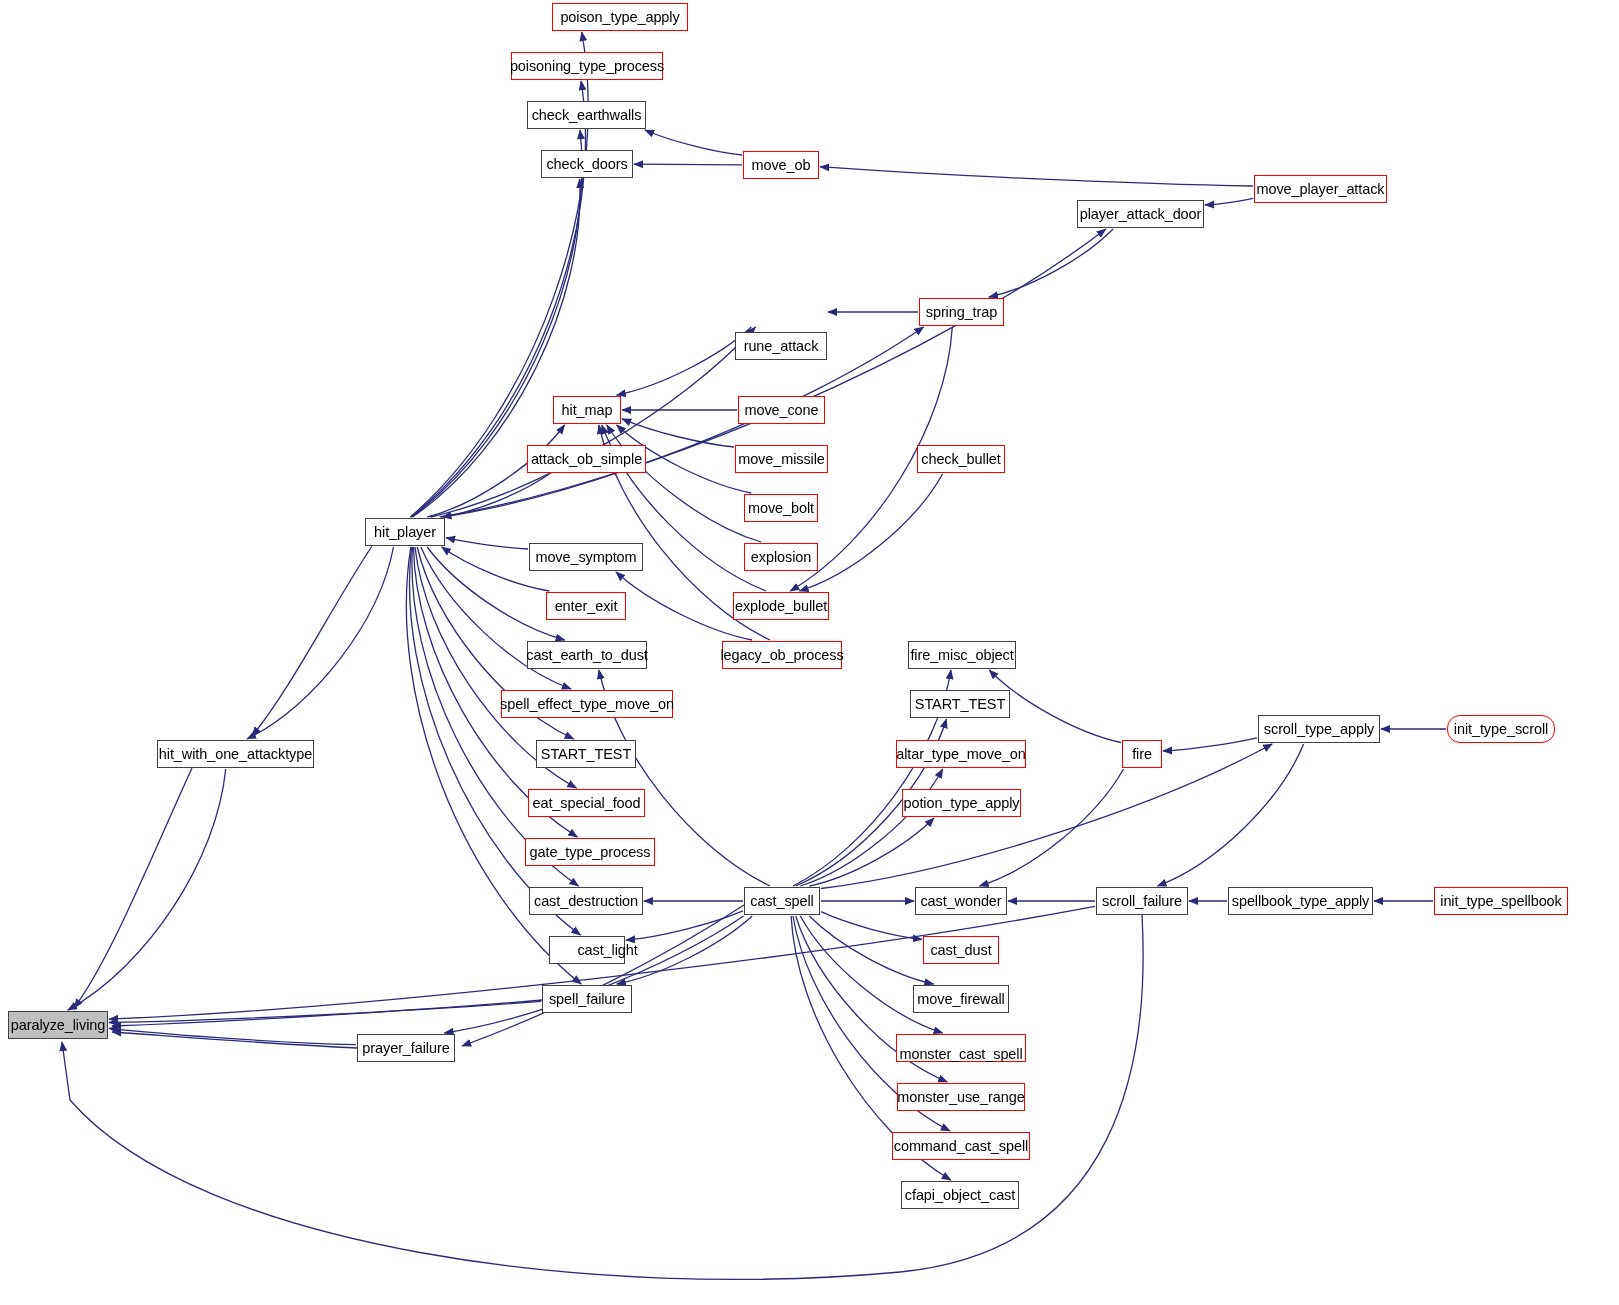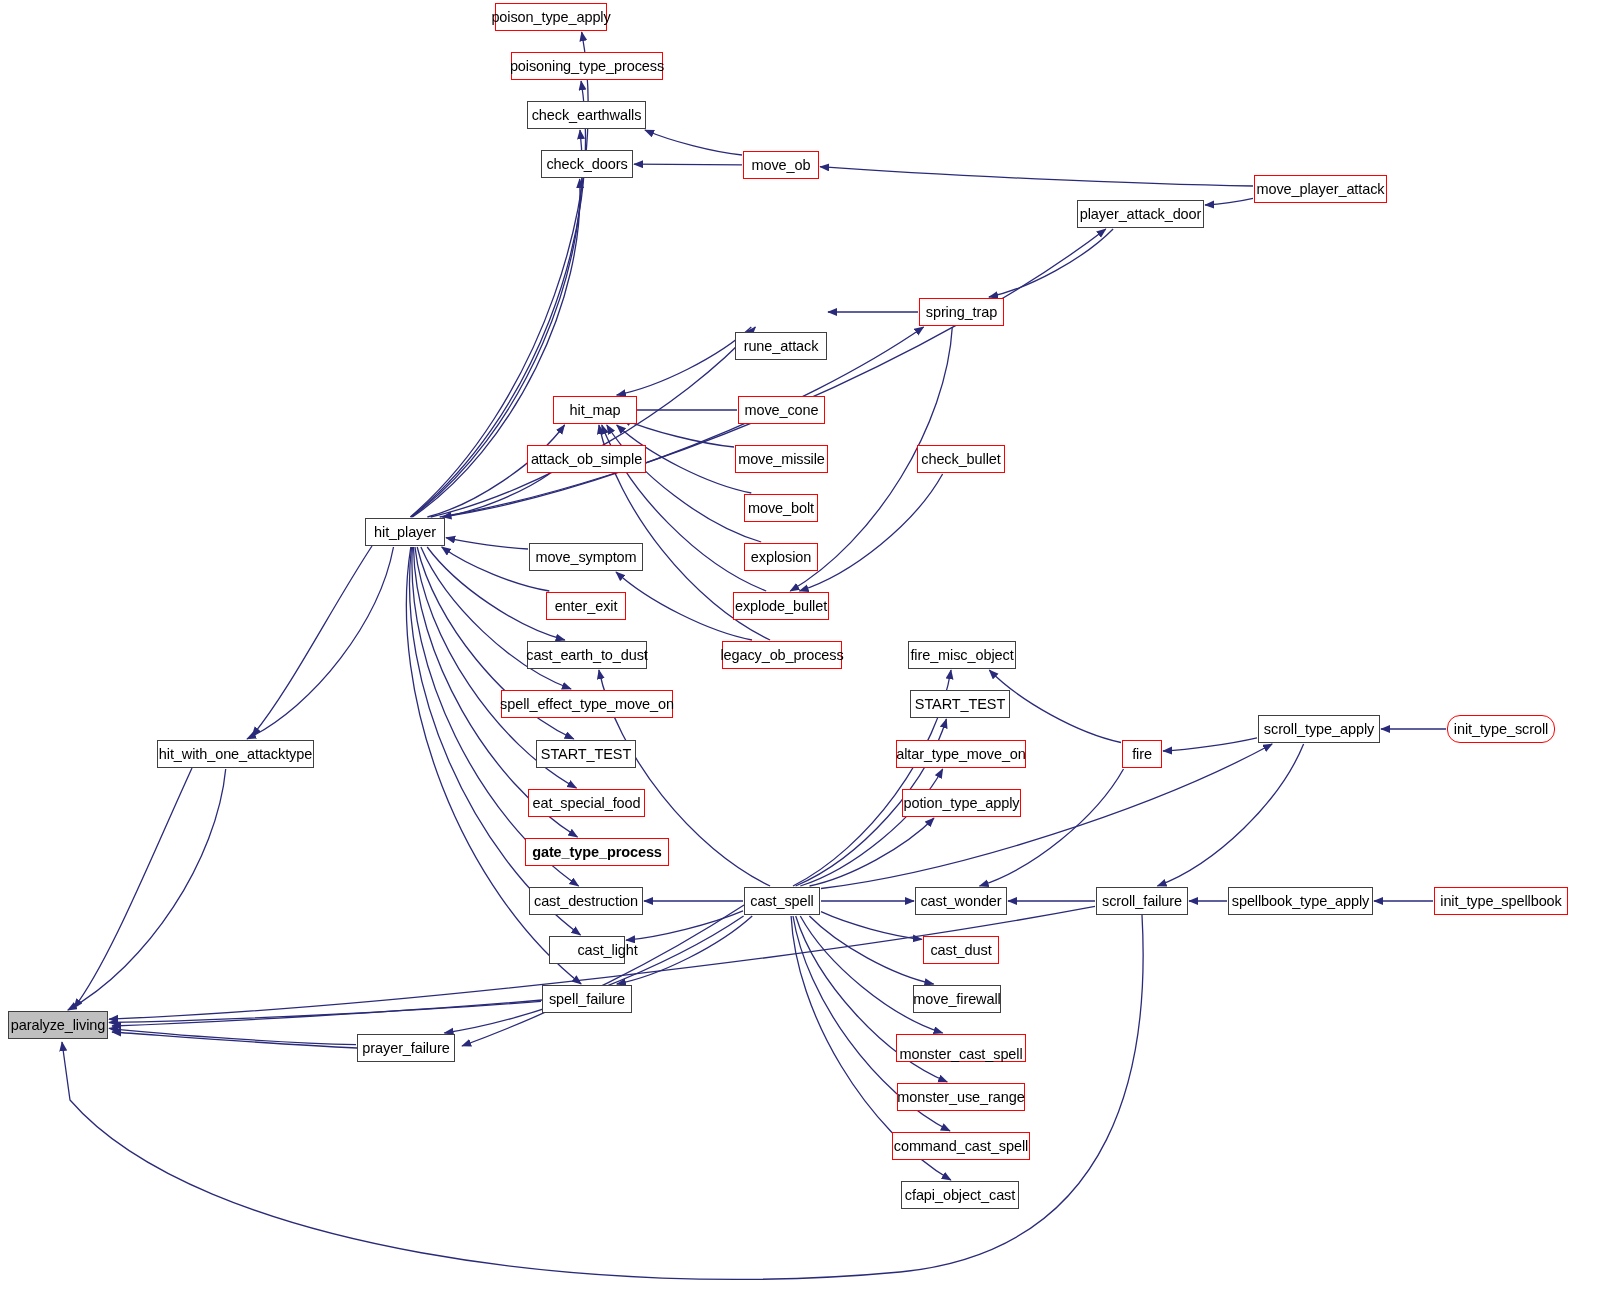--- a/index.html
+++ b/index.html
@@ -101,21 +101,21 @@
         <path d="M1095.0,906.4 C821.2,957.7 387.3,1007.3 109.0,1019.2 0" marker-end="url(#ah)"></path>
         <path d="M1142,915 C1150,1060 1120,1250 900,1272 C600,1300 200,1250 70,1100 L62,1042" marker-end="url(#ah)"></path>
         <path d="M744,905 C660,960 560,1010 462,1046" marker-end="url(#ah)"></path>
         <path d="M372,546 C330,610 290,690 252,736" marker-end="url(#ah)"></path>
         <path d="M192,768 C150,860 110,960 74,1008" marker-end="url(#ah)"></path>
         <path d="M542,1000 C400,1012 220,1022 112,1026" marker-end="url(#ah)"></path>
         <path d="M357,1048 C270,1044 170,1036 112,1032" marker-end="url(#ah)"></path>
       </g>
   </svg>
   <div id="node-layer">
-      <div class="node red" style="left: 495px; top: 3px; width: 112px; height: 28px; justify-content: center;">
+      <div class="node red" style="left: 552px; top: 3px; width: 136px; height: 28px; justify-content: center;">
         <span class="lbl">poison_type_apply</span>
       </div>
       <div class="node red" style="left: 511px; top: 52px; width: 152px; height: 28px;">
         <span class="lbl">poisoning_type_process</span>
       </div>
       <div class="node black" style="left: 527px; top: 101px; width: 119px; height: 28px;">
         <span class="lbl">check_earthwalls</span>
       </div>
       <div class="node black" style="left: 541px; top: 150px; width: 92px; height: 28px;">
         <span class="lbl">check_doors</span>
@@ -128,21 +128,21 @@
       </div>
       <div class="node black" style="left: 1077px; top: 200px; width: 127px; height: 28px;">
         <span class="lbl">player_attack_door</span>
       </div>
       <div class="node black" style="left: 735px; top: 310px; width: 92px; height: 28px; margin-top: 22px;">
         <span class="lbl">rune_attack</span>
       </div>
       <div class="node red" style="left: 919px; top: 298px; width: 85px; height: 28px;">
         <span class="lbl">spring_trap</span>
       </div>
-      <div class="node red" style="left: 553px; top: 396px; width: 84px; height: 28px;">
+      <div class="node red" style="left: 553px; top: 396px; width: 68px; height: 28px;">
         <span class="lbl">hit_map</span>
       </div>
       <div class="node red" style="left: 738px; top: 396px; width: 87px; height: 28px;">
         <span class="lbl">move_cone</span>
       </div>
       <div class="node red" style="left: 735px; top: 445px; width: 93px; height: 28px;">
         <span class="lbl">move_missile</span>
       </div>
       <div class="node red" style="left: 917px; top: 445px; width: 88px; height: 28px;">
         <span class="lbl">check_bullet</span>
@@ -200,21 +200,21 @@
       </div>
       <div class="node red" style="left: 896px; top: 740px; width: 130px; height: 28px;">
         <span class="lbl">altar_type_move_on</span>
       </div>
       <div class="node red" style="left: 528px; top: 789px; width: 117px; height: 28px;">
         <span class="lbl">eat_special_food</span>
       </div>
       <div class="node red" style="left: 902px; top: 789px; width: 119px; height: 28px;">
         <span class="lbl">potion_type_apply</span>
       </div>
-      <div class="node red" style="left: 525px; top: 838px; width: 144px; height: 28px; font-weight: bold;">
+      <div class="node red" style="left: 525px; top: 838px; width: 130px; height: 28px;">
         <span class="lbl">gate_type_process</span>
       </div>
       <div class="node black" style="left: 529px; top: 887px; width: 114px; height: 28px;">
         <span class="lbl">cast_destruction</span>
       </div>
       <div class="node black" style="left: 744px; top: 887px; width: 76px; height: 28px;">
         <span class="lbl">cast_spell</span>
       </div>
       <div class="node black" style="left: 915px; top: 887px; width: 92px; height: 28px;">
         <span class="lbl">cast_wonder</span>
@@ -230,21 +230,21 @@
       </div>
       <div class="node black" style="left: 549px; top: 936px; width: 76px; height: 28px; padding-left: 41px;">
         <span class="lbl">cast_light</span>
       </div>
       <div class="node red" style="left: 923px; top: 936px; width: 76px; height: 28px;">
         <span class="lbl">cast_dust</span>
       </div>
       <div class="node black" style="left: 542px; top: 985px; width: 90px; height: 28px;">
         <span class="lbl">spell_failure</span>
       </div>
-      <div class="node black" style="left: 913px; top: 985px; width: 88px; height: 28px;">
+      <div class="node black" style="left: 913px; top: 985px; width: 96px; height: 28px;">
         <span class="lbl">move_firewall</span>
       </div>
       <div class="node root" style="left: 8px; top: 1011px; width: 100px; height: 28px;">
         <span class="lbl">paralyze_living</span>
       </div>
       <div class="node black" style="left: 357px; top: 1034px; width: 98px; height: 28px;">
         <span class="lbl">prayer_failure</span>
       </div>
       <div class="node red" style="left: 896px; top: 1034px; width: 130px; height: 28px; align-items: flex-end;">
         <span class="lbl">monster_cast_spell</span>

